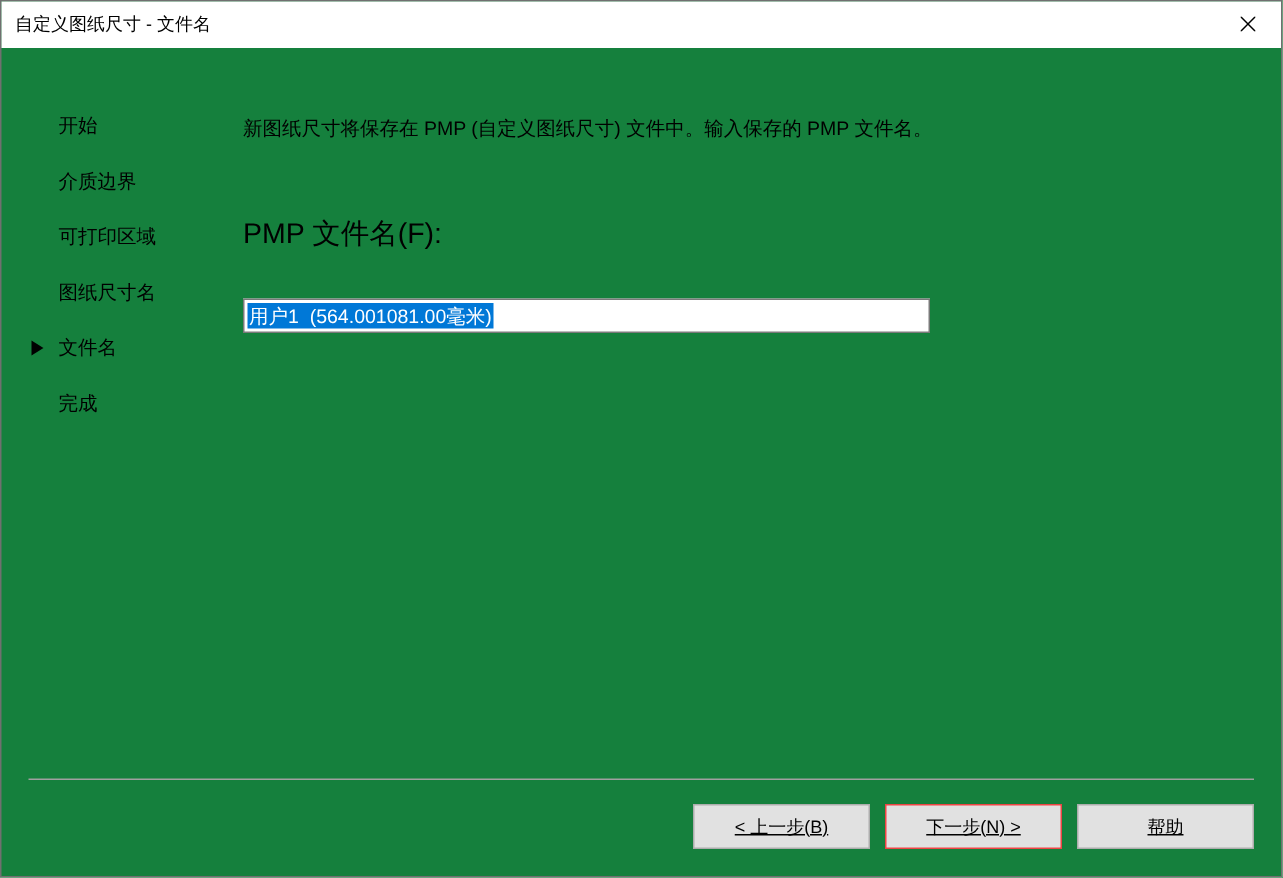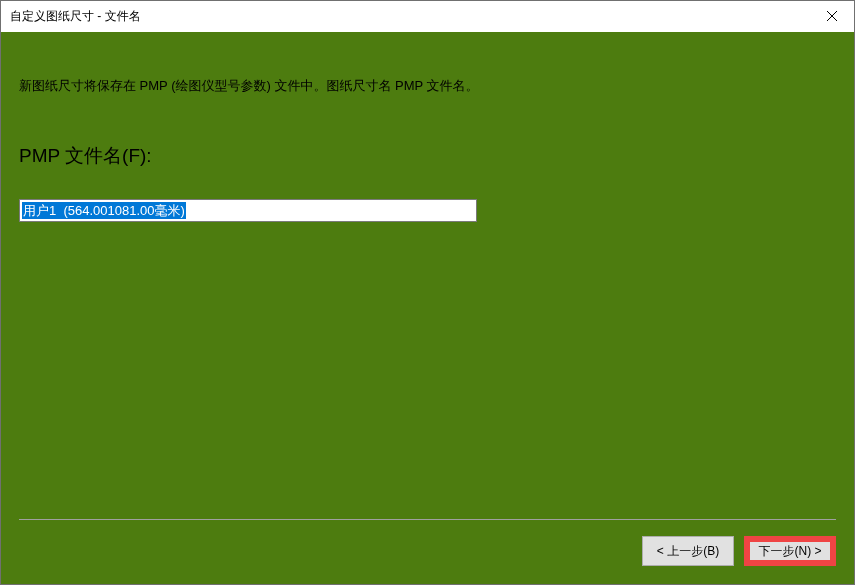--- a/index.html
+++ b/index.html
@@ -10,21 +10,21 @@
     background: #fff;
     color: #000;
   }
   .window {
     width: 855px;
     height: 585px;
     border: 1px solid #707070;
     position: relative;
     display: flex;
     flex-direction: column;
-    background: #4d7c0f;
+    background: #15803d;
   }
   .titlebar {
     height: 31px;
     background: #fff;
     display: flex;
     align-items: center;
     padding-left: 9px;
     border-bottom: none;
     position: relative;
   }
@@ -120,66 +120,88 @@
     background: #a0a0a0;
   }
   .button-row {
     position: absolute;
     right: 18px;
     bottom: 18px;
     display: flex;
     gap: 10px;
   }
   .btn {
-    width: 92px;
+    width: 118px;
     height: 30px;
     border: 1px solid #adadad;
     background: #e1e1e1;
     font-size: 12px;
     font-family: inherit;
     cursor: pointer;
     display: flex;
     align-items: center;
     justify-content: center;
+    text-decoration: underline;
   }
   .btn.default {
-    border: 6px solid #ef4444;
+    border: 1px solid #ef4444;
   }
 </style>
 </head>
 <body>
 
 <div class="window">
 
   <div class="titlebar">
     <span class="titlebar-title">自定义图纸尺寸 - 文件名</span>
     <div class="close-btn">
       <svg viewBox="0 0 10 10">
         <line x1="0" y1="0" x2="10" y2="10" stroke="#000" stroke-width="1"></line>
         <line x1="10" y1="0" x2="0" y2="10" stroke="#000" stroke-width="1"></line>
       </svg>
     </div>
   </div>
 
   <div class="content">
     <div class="body-area">
 
+      <div class="sidebar">
+        <div class="sidebar-item">
+          <span>开始</span>
+        </div>
+        <div class="sidebar-item">
+          <span>介质边界</span>
+        </div>
+        <div class="sidebar-item">
+          <span>可打印区域</span>
+        </div>
+        <div class="sidebar-item">
+          <span>图纸尺寸名</span>
+        </div>
+        <div class="sidebar-item current">
+          <span>文件名</span>
+        </div>
+        <div class="sidebar-item">
+          <span>完成</span>
+        </div>
+      </div>
 
       <div class="main">
-        <div class="desc">新图纸尺寸将保存在 PMP (绘图仪型号参数) 文件中。图纸尺寸名 PMP 文件名。</div>
+        <div class="desc">新图纸尺寸将保存在 PMP (自定义图纸尺寸) 文件中。输入保存的 PMP 文件名。</div>
         <div class="field-label">PMP 文件名(F):</div>
         <div class="text-input-wrap">
           <input type="text" class="text-input" value="用户1  (564.001081.00毫米)" style="">
           <span class="text-input-selection">用户1  (564.001081.00毫米)</span>
         </div>
       </div>
 
     </div>
 
     <div class="separator"></div>
 
     <div class="button-row">
       <button class="btn">&lt; 上一步(B)</button>
       <button class="btn default">下一步(N) &gt;</button>
+      <button class="btn">帮助</button>
     </div>
   </div>
 
 </div>
 
 </body></html>

